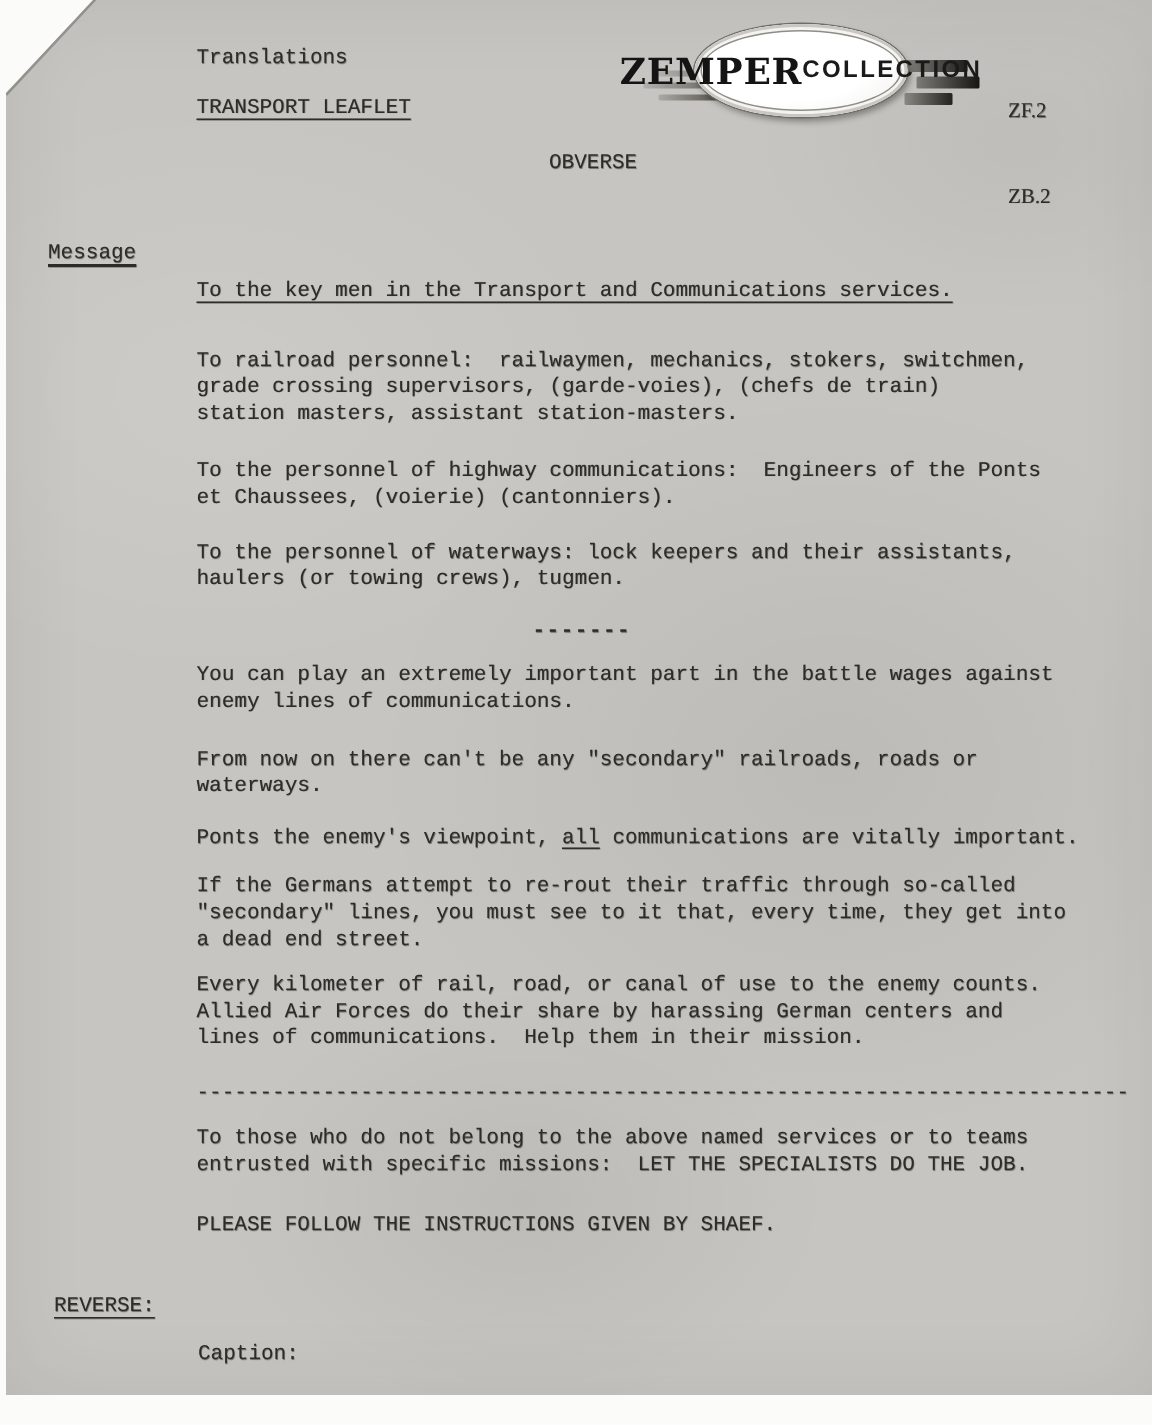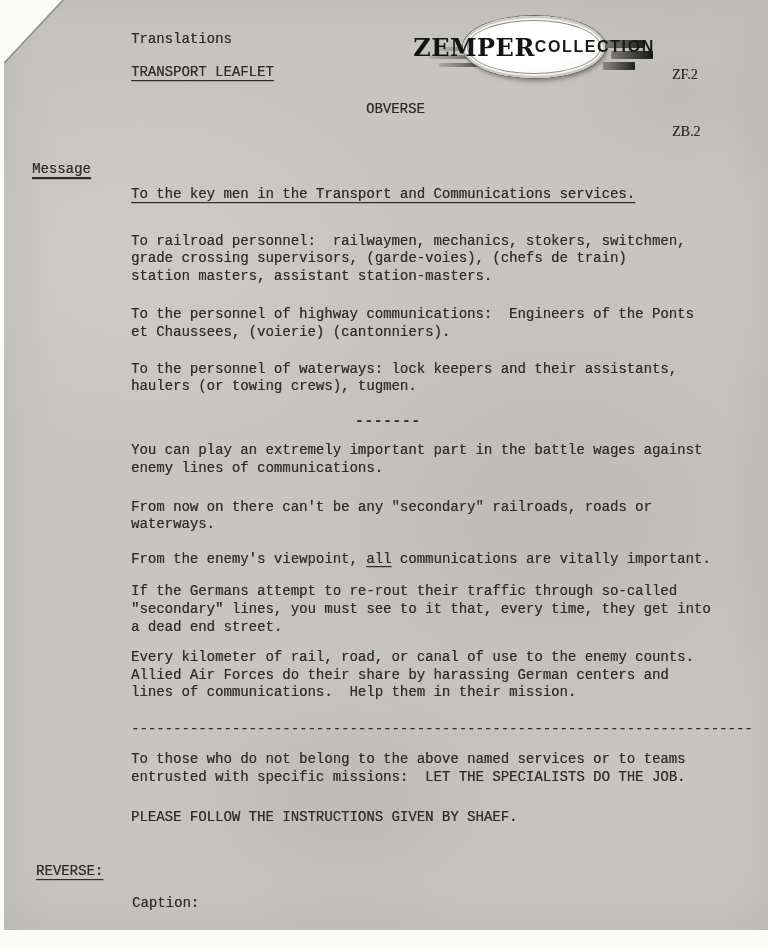--- a/index.html
+++ b/index.html
@@ -150,21 +150,21 @@
     <p class="para typed mb3">To the personnel of waterways: lock keepers and their assistants,
 haulers (or towing crews), tugmen.</p>
 
     <div class="divider-short typed">-------</div>
 
     <p class="para typed mb-p4">You can play an extremely important part in the battle wages against
 enemy lines of communications.</p>
     <p class="para typed mb-p5">From now on there can't be any "secondary" railroads, roads or
 waterways.</p>
 
-    <p class="para typed mb-p6"><span>From the enemy's viewpoint, </span><span class="emph-u">all</span><span> communications are vitally important.</span></p>
+    <p class="para typed mb-p6"><span>Ponts the enemy's viewpoint, </span><span class="emph-u">all</span><span> communications are vitally important.</span></p>
 
     <p class="para typed mb-p7">If the Germans attempt to re-rout their traffic through so-called
 "secondary" lines, you must see to it that, every time, they get into
 a dead end street.</p>
     <p class="para typed mb-p8">Every kilometer of rail, road, or canal of use to the enemy counts.
 Allied Air Forces do their share by harassing German centers and
 lines of communications.  Help them in their mission.</p>
 
     <div class="divider-long typed">--------------------------------------------------------------------------</div>
 

